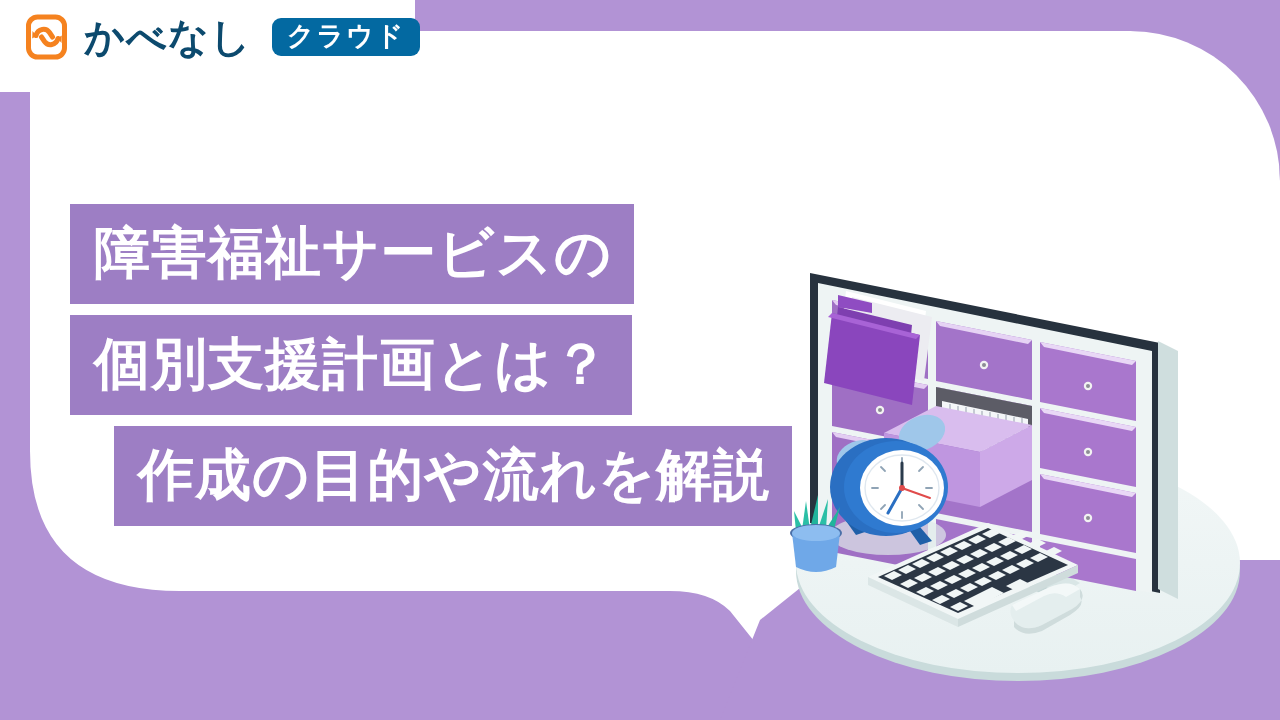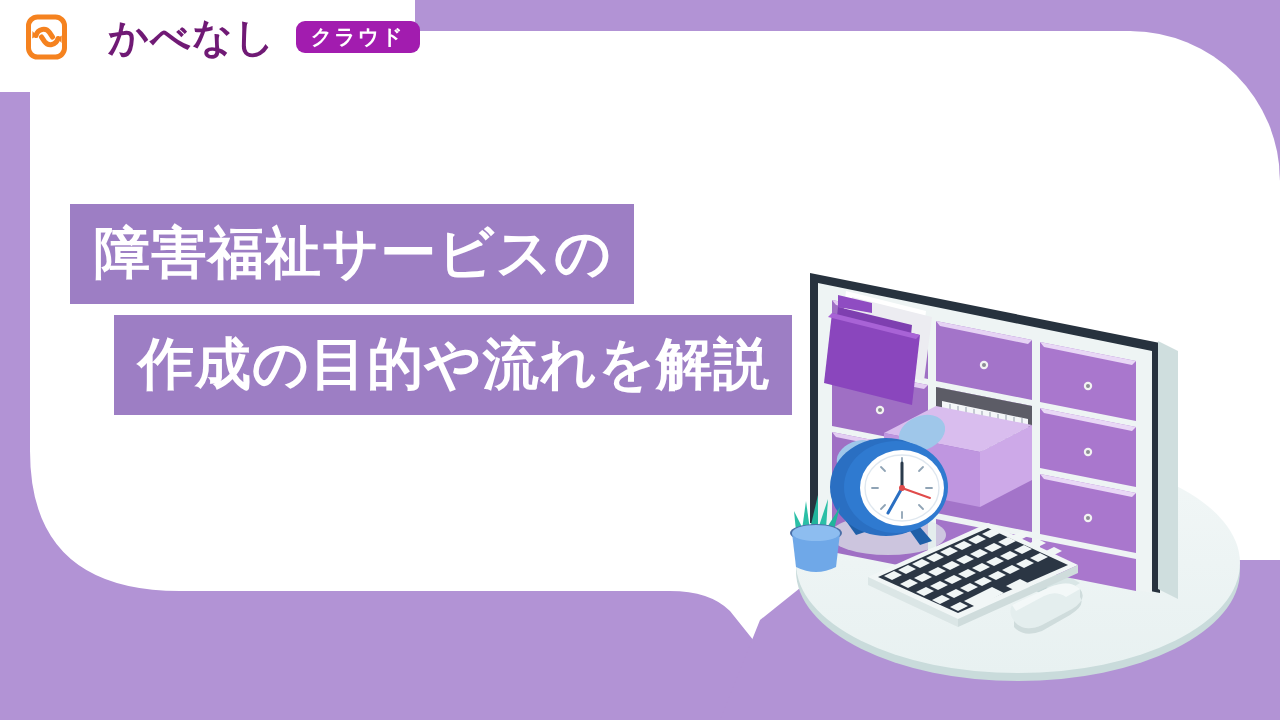--- a/index.html
+++ b/index.html
@@ -33,26 +33,26 @@
   #bottom-wedge{
     position:absolute; left:700px; top:560px; width:580px; height:160px;
     background:#b293d5;
     clip-path: polygon(20px 160px, 60px 60px, 110px 20px, 180px 0px, 580px 0px, 580px 160px);
   }
 
   
   #logo-bar{ position:absolute; left:24px; top:14px; display:flex; align-items:center; gap:14px; z-index:40; }
   #logo-mark{ width:46px; height:46px; flex:0 0 auto; }
   #logo-word{
-    font-size:40px; font-weight:700; color:#701a75; letter-spacing:1px;
-    line-height:46px; white-space:nowrap;margin-left:24px;
+    font-size:40px; font-weight:700; color:#0c4a6e; letter-spacing:1px;
+    line-height:46px; white-space:nowrap;
   }
   #cloud-badge{
-    background:#a21caf; color:#ffffff; border-radius:9px;
-    padding:5px 15px 6px; font-size:21px; font-weight:700; letter-spacing:2px;
+    background:#0369a1; color:#ffffff; border-radius:9px;
+    padding:5px 15px 6px; font-size:27px; font-weight:700; letter-spacing:2px;
     line-height:1; white-space:nowrap; margin-left:6px;
   }
 
   
   #headline{ position:absolute; left:70px; top:204px; z-index:30; }
   .hl-line{
     display:block; background:#9d7ec4; color:#ffffff;
     font-size:56px; font-weight:700; letter-spacing:1px;
     line-height:97px; height:100px;
     padding:0 22px 0 24px; margin-bottom:11px;
@@ -83,20 +83,21 @@
         <path d="M8.5 17 L12.5 21.8 L8.2 24.4 Z" fill="#F5821F"></path>
         <path d="M37.5 29 L33.5 24.2 L37.8 21.6 Z" fill="#F5821F"></path>
       </svg>
     </span>
     <span id="logo-word">かべなし</span>
     <span id="cloud-badge">クラウド</span>
   </div>
 
   <div id="headline">
     <span class="hl-line">障害福祉サービスの</span>
+    <span class="hl-line">個別支援計画とは？</span>
     <span class="hl-line">作成の目的や流れを解説</span>
   </div>
 
   <div id="illustration">
     <svg width="520" height="430" viewBox="0 0 520 430" aria-hidden="true">
       <defs>
         <linearGradient id="tblTop" x1="0" y1="0" x2="0" y2="1">
           <stop offset="0" stop-color="#f2f7f7"></stop>
             <stop offset="1" stop-color="#e8f1f1"></stop>
         </linearGradient>

